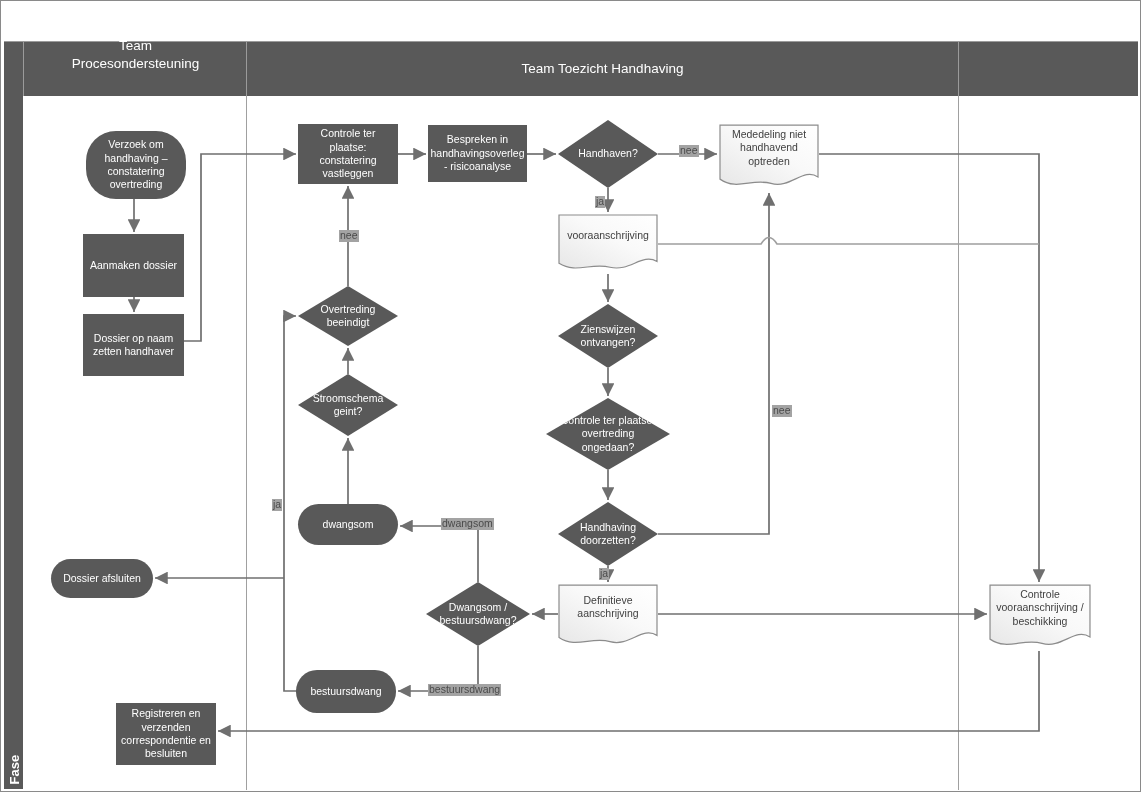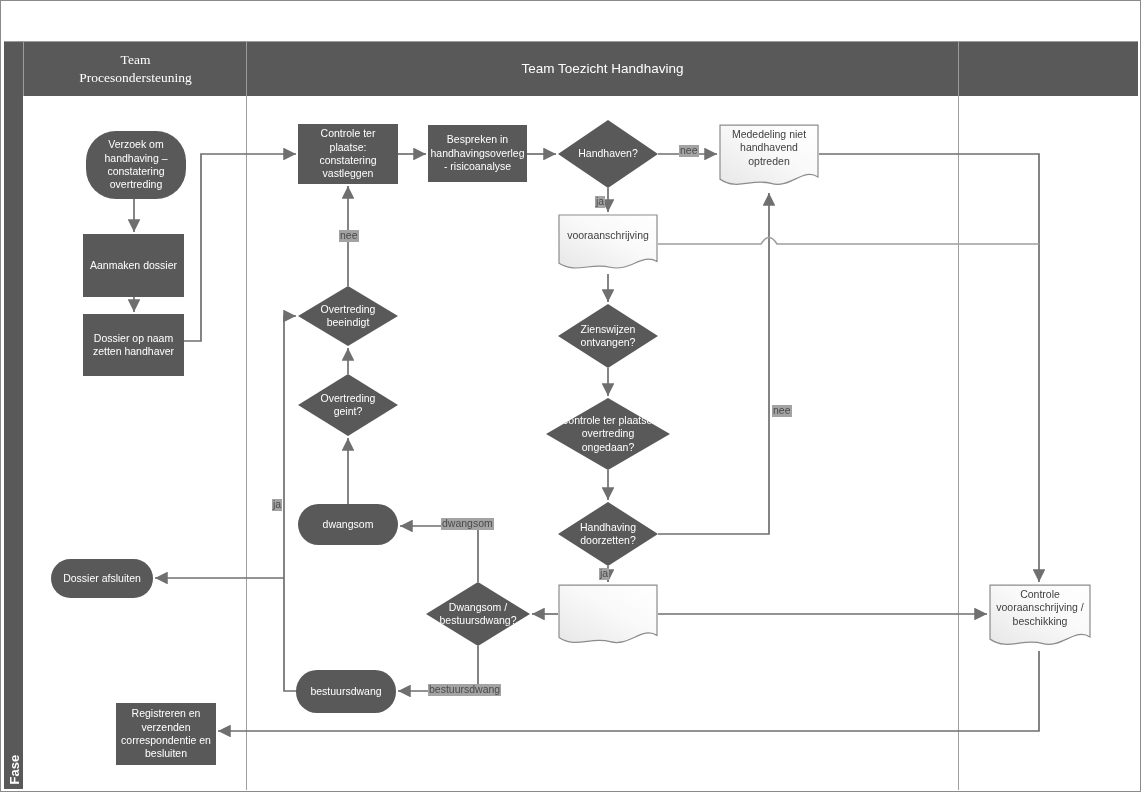--- a/index.html
+++ b/index.html
@@ -35,21 +35,21 @@
   svg.overlay{position:absolute;left:0;top:0;width:1141px;height:792px;pointer-events:none;}
 </style>
 </head>
 <body>
 
 <div class="stage">
 
   <div class="abs hsep"></div>
 
   <div class="abs headerband"></div>
-  <div class="abs lane-label" style="left:24px;top:41px;width:221px;height:54px;padding:0 45px;font-family:Liberation Serif, serif;">Team Procesondersteuning</div>
+  <div class="abs lane-label" style="left:24px;top:27px;width:221px;height:54px;padding:0 45px;">Team Procesondersteuning</div>
   <div class="abs lane-label" style="left:246px;top:41px;width:711px;height:54px;">Team Toezicht Handhaving</div>
   <div class="abs vsep-dark" style="left:22px;"></div>
   <div class="abs vsep-dark" style="left:245px;"></div>
   <div class="abs vsep-dark" style="left:957px;"></div>
 
   <div class="abs fase-strip">
     <span class="fase-label">Fase</span>
   </div>
 
   <div class="abs lane-line" style="left:245px;"></div>
@@ -119,26 +119,27 @@
   </div>
 
   <div class="abs node diamond" style="left:557px;top:303px;width:100px;height:64px;">Zienswijzen ontvangen?</div>
   <div class="abs node diamond" style="left:545px;top:397px;width:124px;height:72px;">Controle ter plaatse: overtreding ongedaan?</div>
   <div class="abs node diamond" style="left:557px;top:501px;width:100px;height:64px;">Handhaving doorzetten?</div>
 
   <div class="abs doc" style="left:557px;top:583px;width:100px;height:65px;">
     <svg viewBox="0 0 100 62" preserveAspectRatio="none">
       <path d="M1,1 H99 V49 C84,40 72,60 52,55 C33,50 18,62 1,51 Z" fill="url(#dg)" stroke="#8c8c8c" stroke-width="1.2"></path>
     </svg>
+    <span class="doc-label">Definitieve aanschrijving</span>
   </div>
 
   <div class="abs node diamond" style="left:425px;top:581px;width:104px;height:64px;">Dwangsom / bestuursdwang?</div>
   <div class="abs node pill" style="left:297px;top:503px;width:100px;height:41px;">dwangsom</div>
   <div class="abs node pill" style="left:295px;top:669px;width:100px;height:43px;">bestuursdwang</div>
-  <div class="abs node diamond" style="left:297px;top:373px;width:100px;height:62px;">Overtreding geint?</div>
+  <div class="abs node diamond" style="left:297px;top:373px;width:100px;height:62px;">Stroomschema geint?</div>
   <div class="abs node diamond" style="left:297px;top:285px;width:100px;height:60px;">Overtreding beeindigt</div>
 
   <div class="abs doc" style="left:988px;top:583px;width:102px;height:67px;">
     <svg viewBox="0 0 100 62" preserveAspectRatio="none">
       <path d="M1,1 H99 V49 C84,40 72,60 52,55 C33,50 18,62 1,51 Z" fill="url(#dg)" stroke="#8c8c8c" stroke-width="1.2"></path>
     </svg>
     <span class="doc-label">Controle vooraanschrijving / beschikking</span>
   </div>
 
   <span class="elabel" style="left:678px;top:144px;">nee</span>

